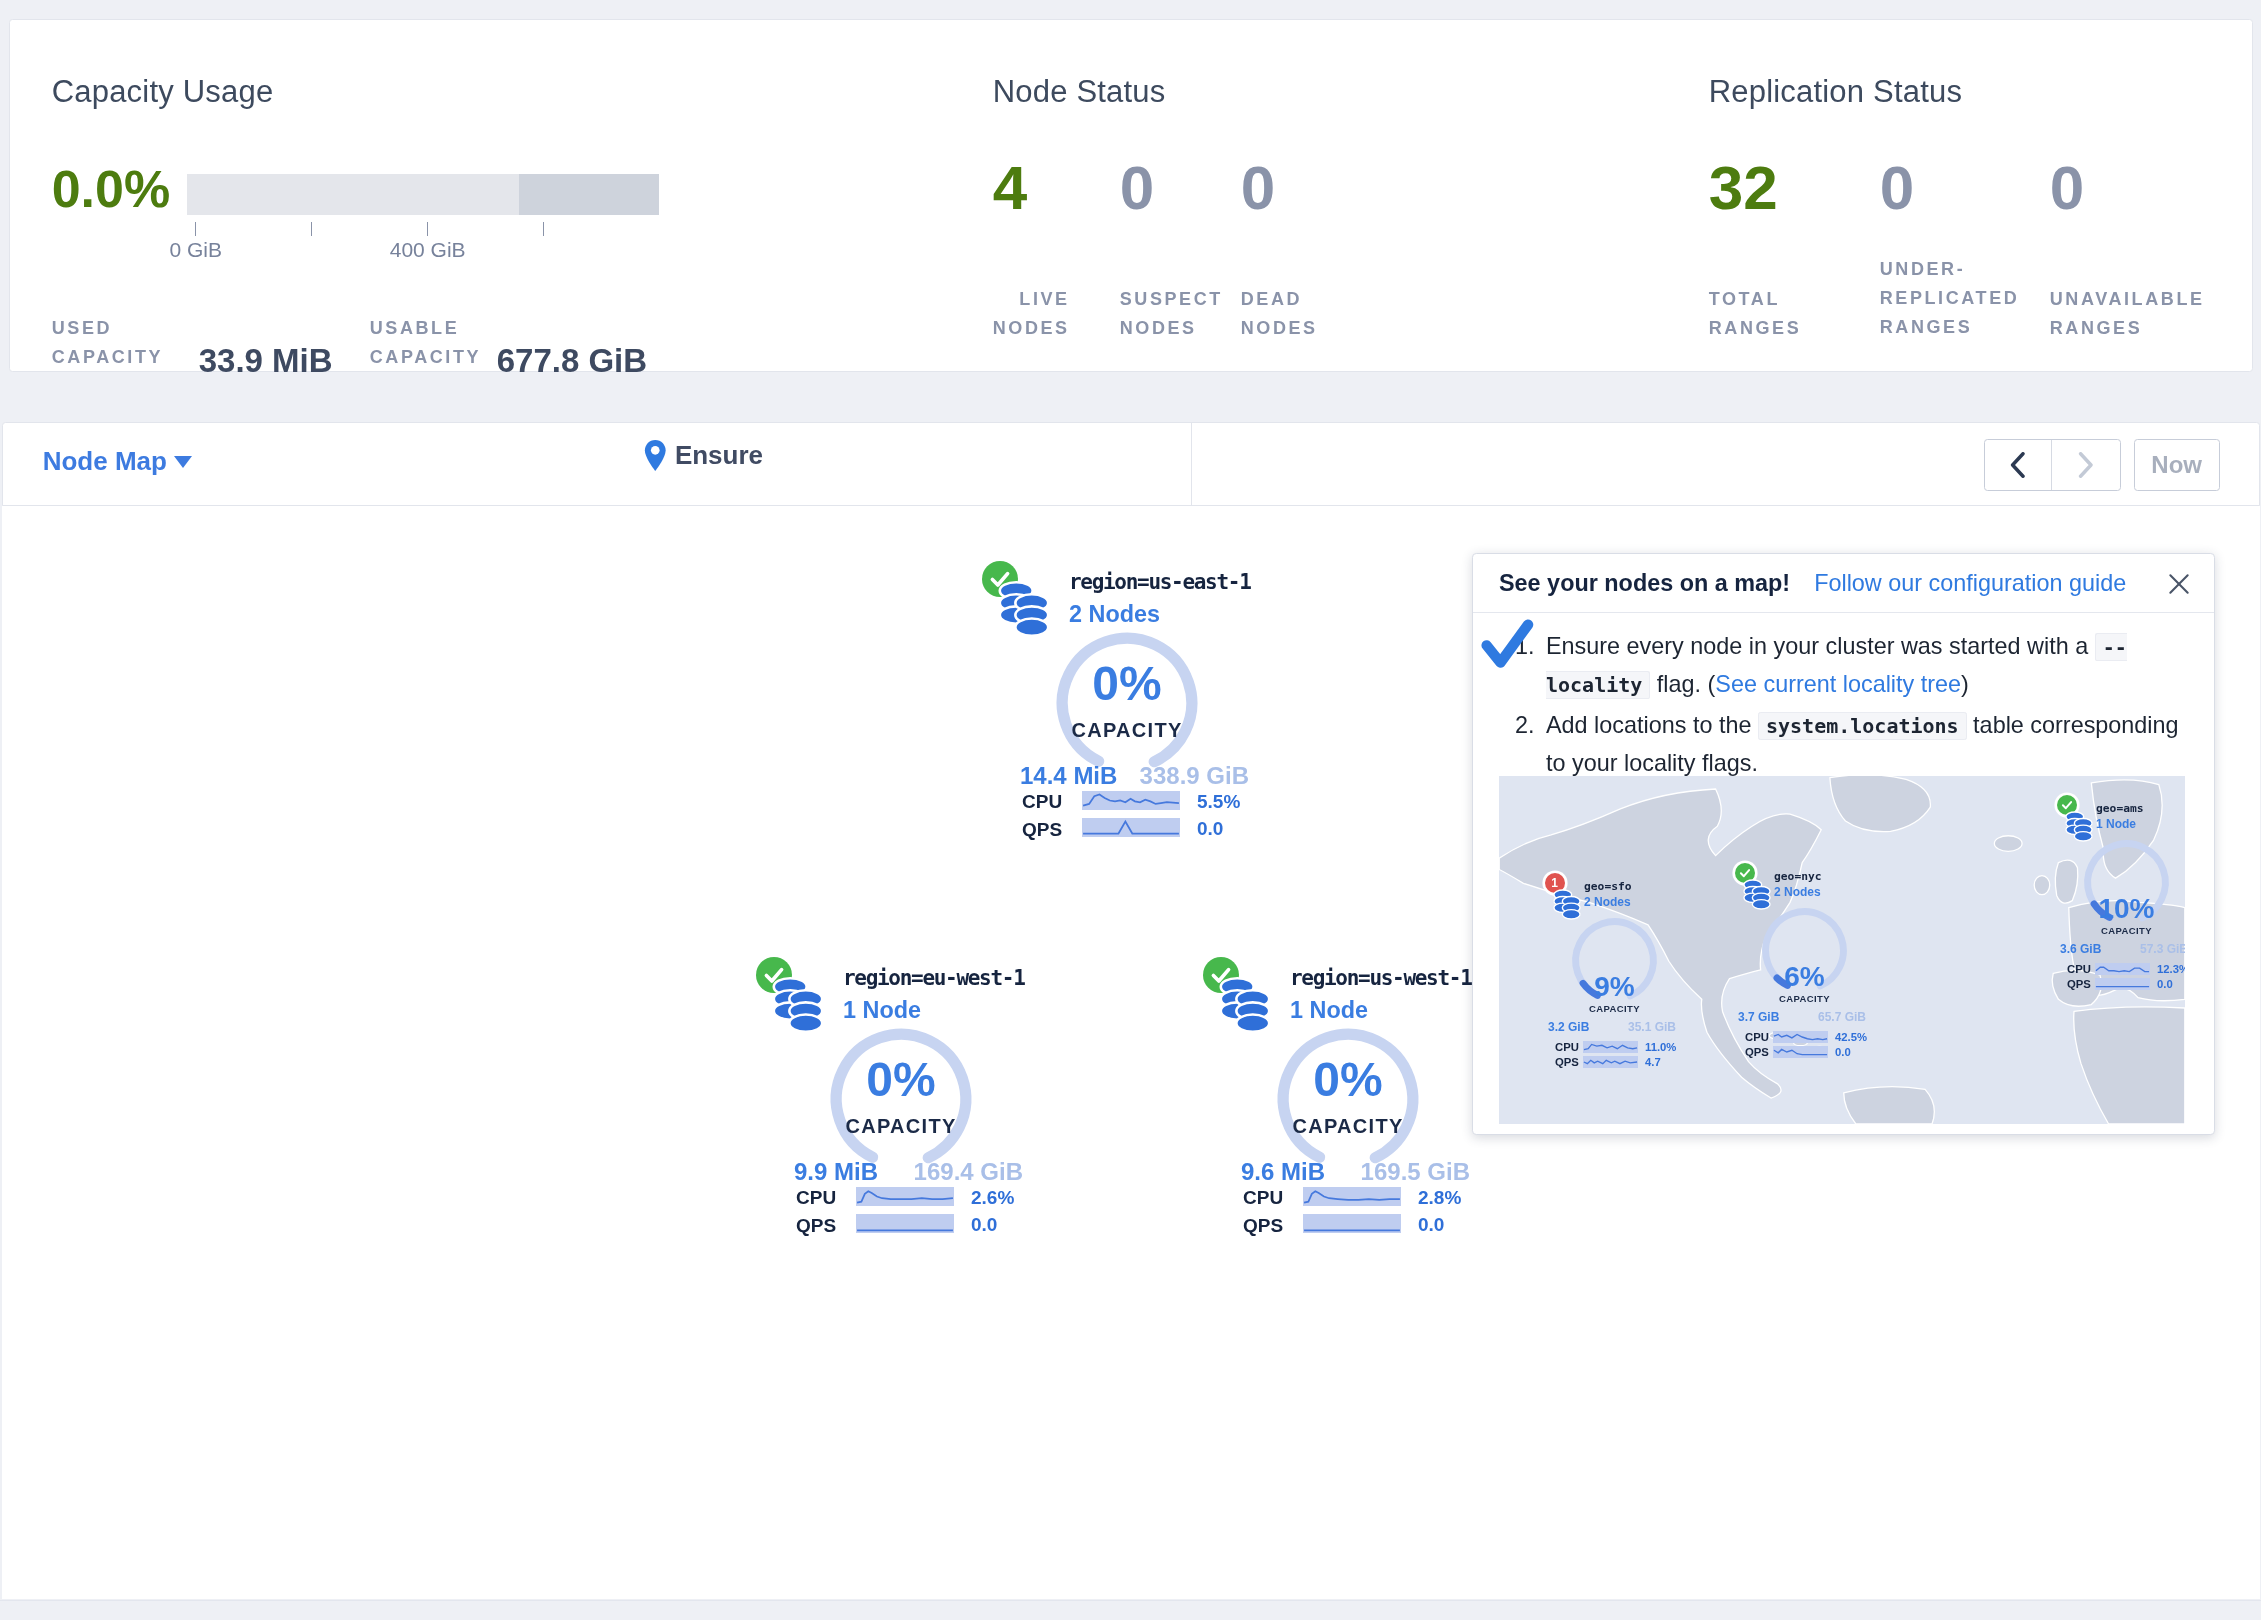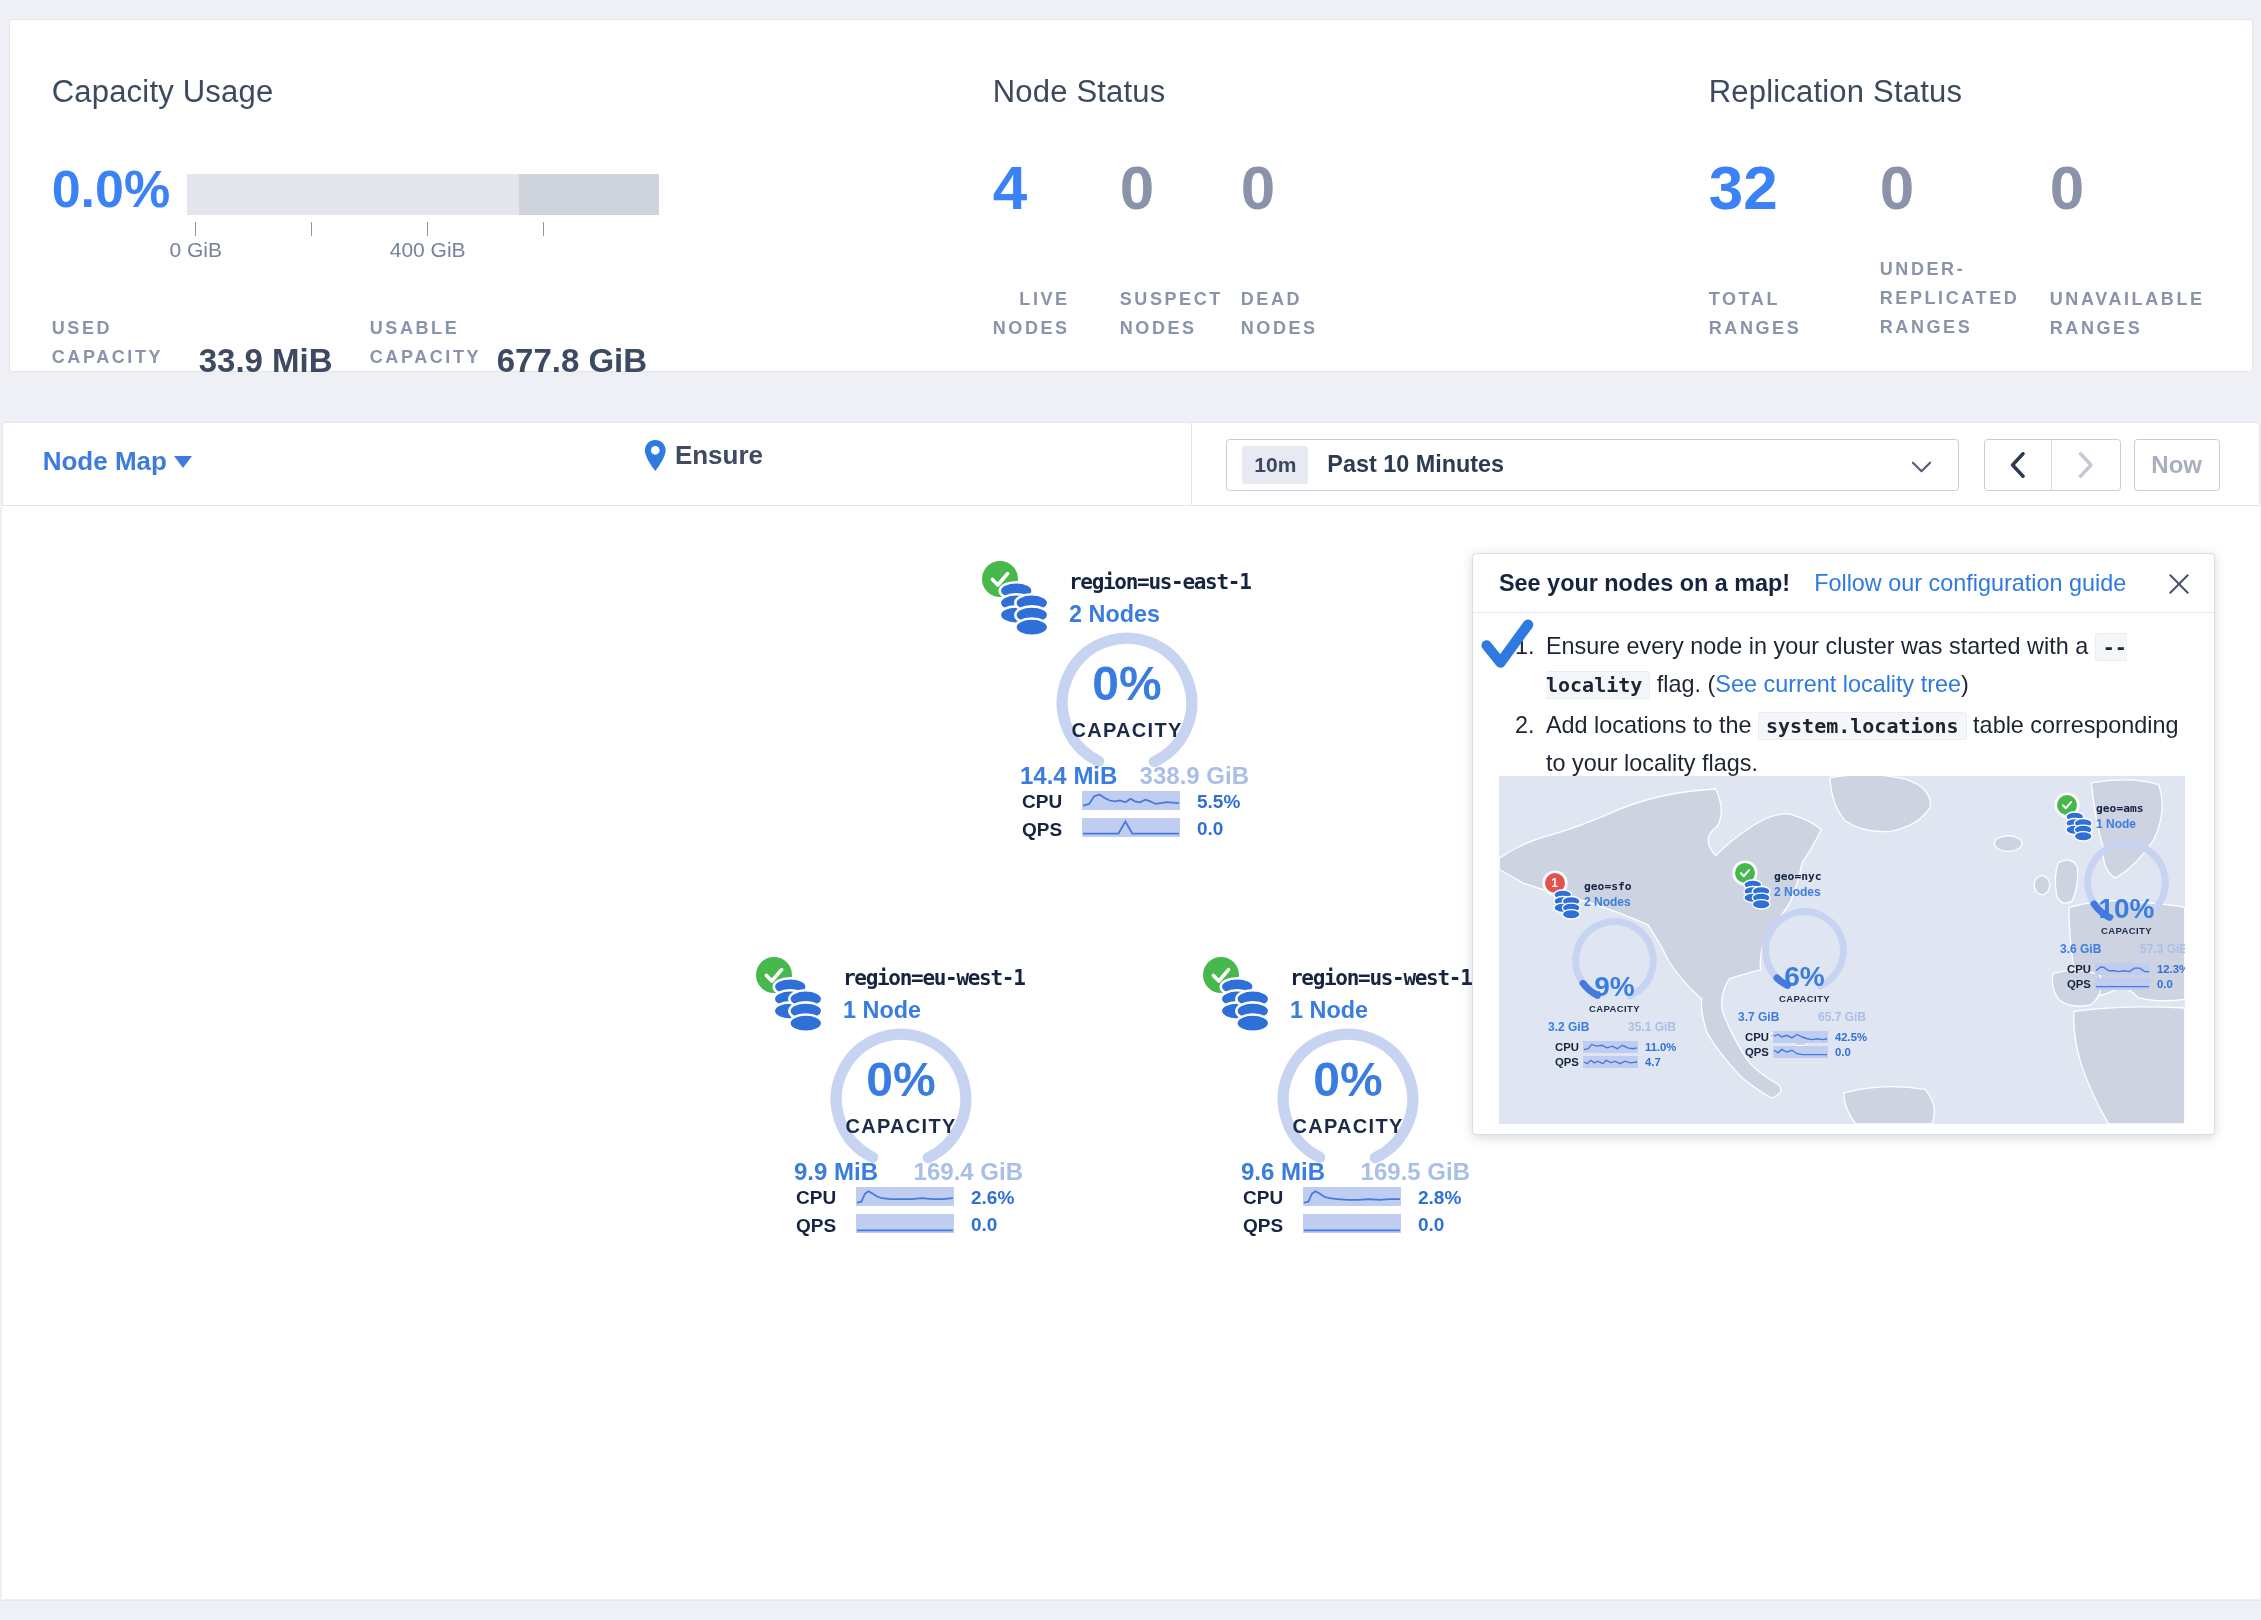--- a/index.html
+++ b/index.html
@@ -4,21 +4,21 @@
 <style>
   * { margin:0; padding:0; box-sizing:border-box; }
   html,body { width:2261px; height:1621px; }
   body { font-family:"Liberation Sans", sans-serif; background:#eef0f5; position:relative; }
   .abs { position:absolute; }
   .card { background:#fff; border:0.9px solid #e2e5ec; border-radius:3.5px; }
 
   
   #stats-card { left:8.7px; top:19px; width:2244px; height:353px; }
   .sec-title { font-size:31px; font-weight:400; color:#3d4a5e; letter-spacing:0.2px; }
-  .big-num { font-size:62px; font-weight:700; color:#3b82f6; }
+  .big-num { font-size:62px; font-weight:700; color:#4d7c0f; }
   .big-num.muted { color:#8a93a9; font-weight:600; }
   .cap-label { font-size:18px; font-weight:600; color:#8a93a9; letter-spacing:2.6px; line-height:29px; }
   .metric-value { font-size:33px; font-weight:700; color:#3e4a61; }
 
   #cap-bar { left:177px; top:154px; width:472px; height:41px; background:#e4e6eb; }
   #cap-bar-dark { position:absolute; left:70.5%; top:0; width:29.5%; height:100%; background:#ced3dc; }
   .tick { position:absolute; top:202px; width:1.7px; height:14px; background:#8a93a9; }
   .tick-label { position:absolute; top:218px; font-size:21px; color:#77829b; transform:translateX(-50%); }
 
   
@@ -173,27 +173,20 @@
   <div id="view-caret"></div>
   <div id="breadcrumb">
     <svg width="22.5" height="33" viewBox="0 0 26 38">
       <path d="M13 1 C6 1 1 6.5 1 13 C1 22 13 37 13 37 C13 37 25 22 25 13 C25 6.5 20 1 13 1 Z" fill="#2f7ae0"></path>
       <circle cx="13" cy="13" r="5" fill="#fff"></circle>
     </svg>
     <span id="breadcrumb-label">Ensure</span>
   </div>
   <div id="toolbar-divider"></div>
 
-  <div class="ctl" id="time-dropdown">
-    <span id="time-badge">10m</span>
-    <span id="time-label">Past 10 Minutes</span>
-    <svg style="position:absolute; right:26px; top:21px;" width="21" height="12" viewBox="0 0 24 14">
-      <polyline points="2,2 12,12 22,2" fill="none" stroke="#55607a" stroke-width="2.6" stroke-linecap="round" stroke-linejoin="round"></polyline>
-    </svg>
-  </div>
   <div class="ctl" id="arrow-group">
     <div class="arrow-cell">
       <svg width="15.6" height="26" viewBox="0 0 18 30">
         <polyline points="15,2 3,15 15,28" fill="none" stroke="#2c3a52" stroke-width="4" stroke-linecap="round" stroke-linejoin="round"></polyline>
       </svg>
     </div>
     <div class="arrow-cell">
       <svg width="15.6" height="26" viewBox="0 0 18 30">
         <polyline points="3,2 15,15 3,28" fill="none" stroke="#c3cad6" stroke-width="4" stroke-linecap="round" stroke-linejoin="round"></polyline>
       </svg>

